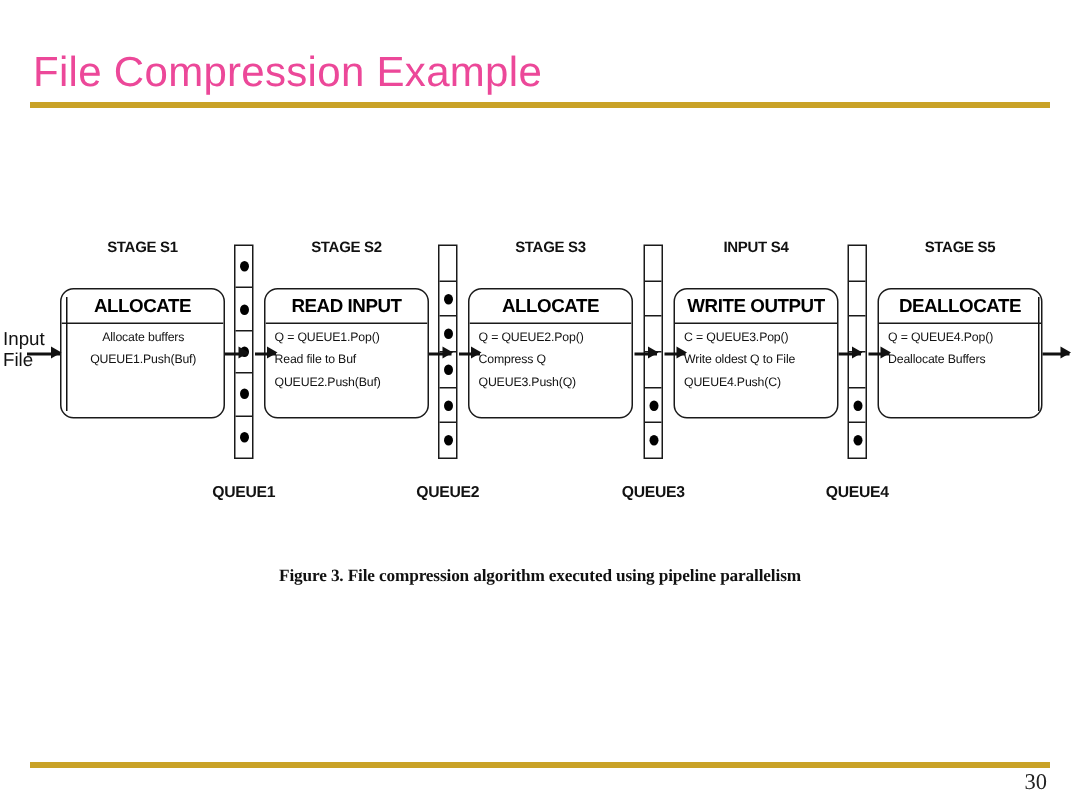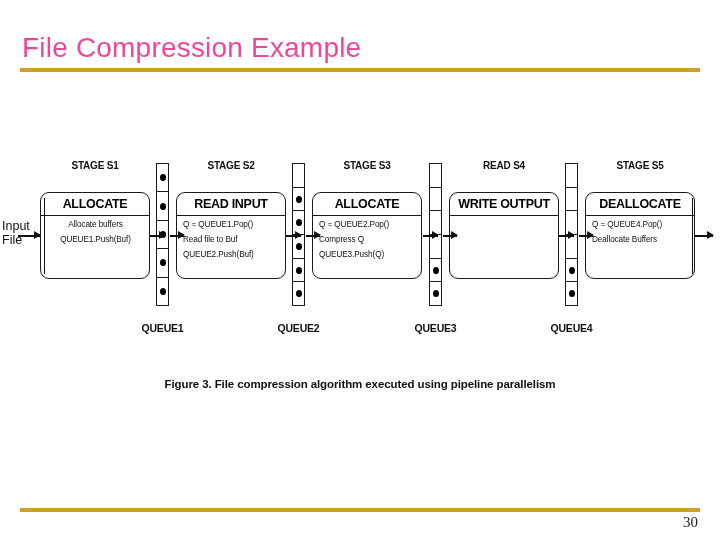--- a/index.html
+++ b/index.html
@@ -189,20 +189,21 @@
   .figure-caption {
     position: absolute;
     left: 0;
     top: 238px;
     width: 720px;
     text-align: center;
     font-size: 11.5px;
     font-weight: bold;
     color: #111111;
     letter-spacing: -0.1px;
+    font-family: Liberation Serif, serif;
   }
 
   
   .edge-line {
     position: absolute;
     width: 1.4px;
     background: #111111;
   }
 </style>
 </head>
@@ -238,23 +239,28 @@
       </div>
       <div class="stage-label" style="left: 312px;">STAGE S3</div>
       <div class="stage-box" style="left: 312px;">
         <div class="stage-box-head">ALLOCATE</div>
         <div class="stage-box-body">
           <div class="stage-line">Q = QUEUE2.Pop()</div>
           <div class="stage-line">Compress Q</div>
           <div class="stage-line">QUEUE3.Push(Q)</div>
         </div>
       </div>
-      <div class="stage-label" style="left: 449px;">READ S4</div>
+      <div class="stage-label" style="left: 449px;">INPUT S4</div>
       <div class="stage-box" style="left: 449px;">
         <div class="stage-box-head">WRITE OUTPUT</div>
+        <div class="stage-box-body">
+          <div class="stage-line">C = QUEUE3.Pop()</div>
+          <div class="stage-line">Write oldest Q to File</div>
+          <div class="stage-line">QUEUE4.Push(C)</div>
+        </div>
       </div>
       <div class="stage-label" style="left: 585px;">STAGE S5</div>
       <div class="stage-box" style="left: 585px;">
         <div class="stage-box-head">DEALLOCATE</div>
         <div class="stage-box-body">
           <div class="stage-line">Q = QUEUE4.Pop()</div>
           <div class="stage-line">Deallocate Buffers</div>
         </div>
       </div>
       <div class="queue" style="left: 156px;">

